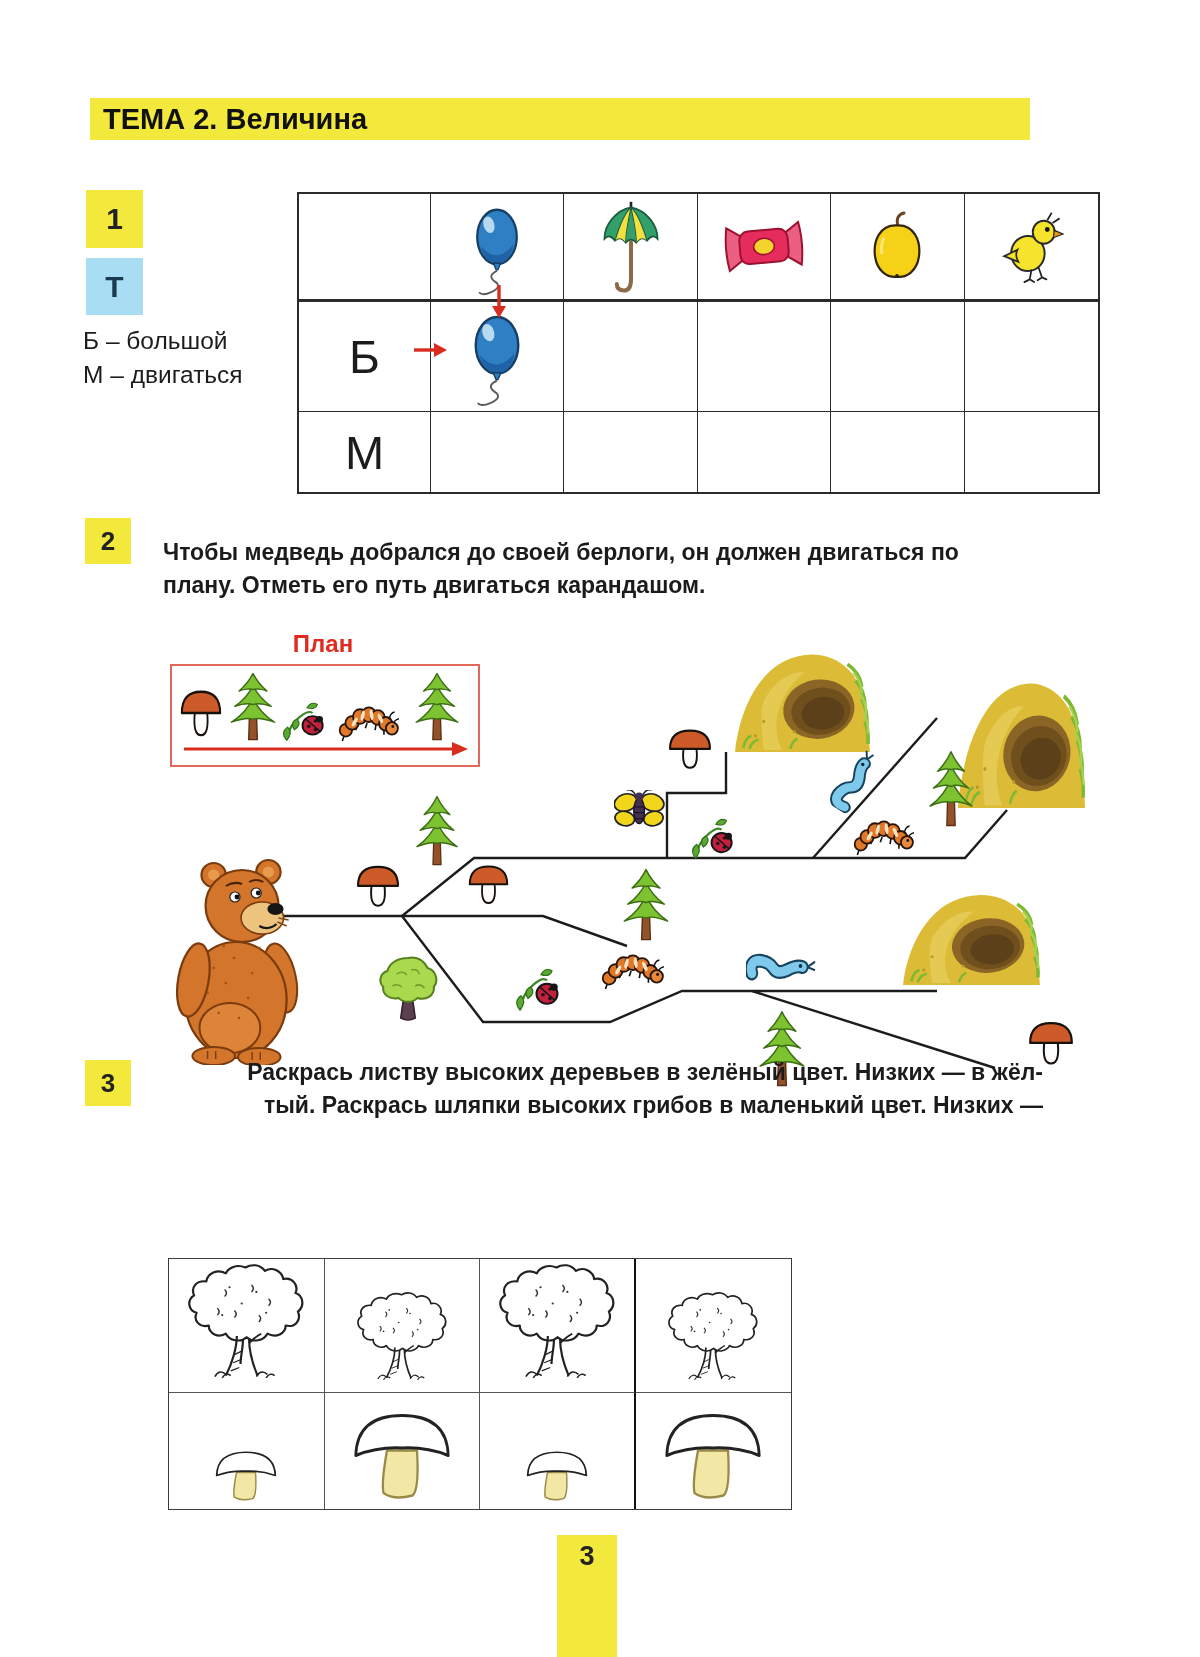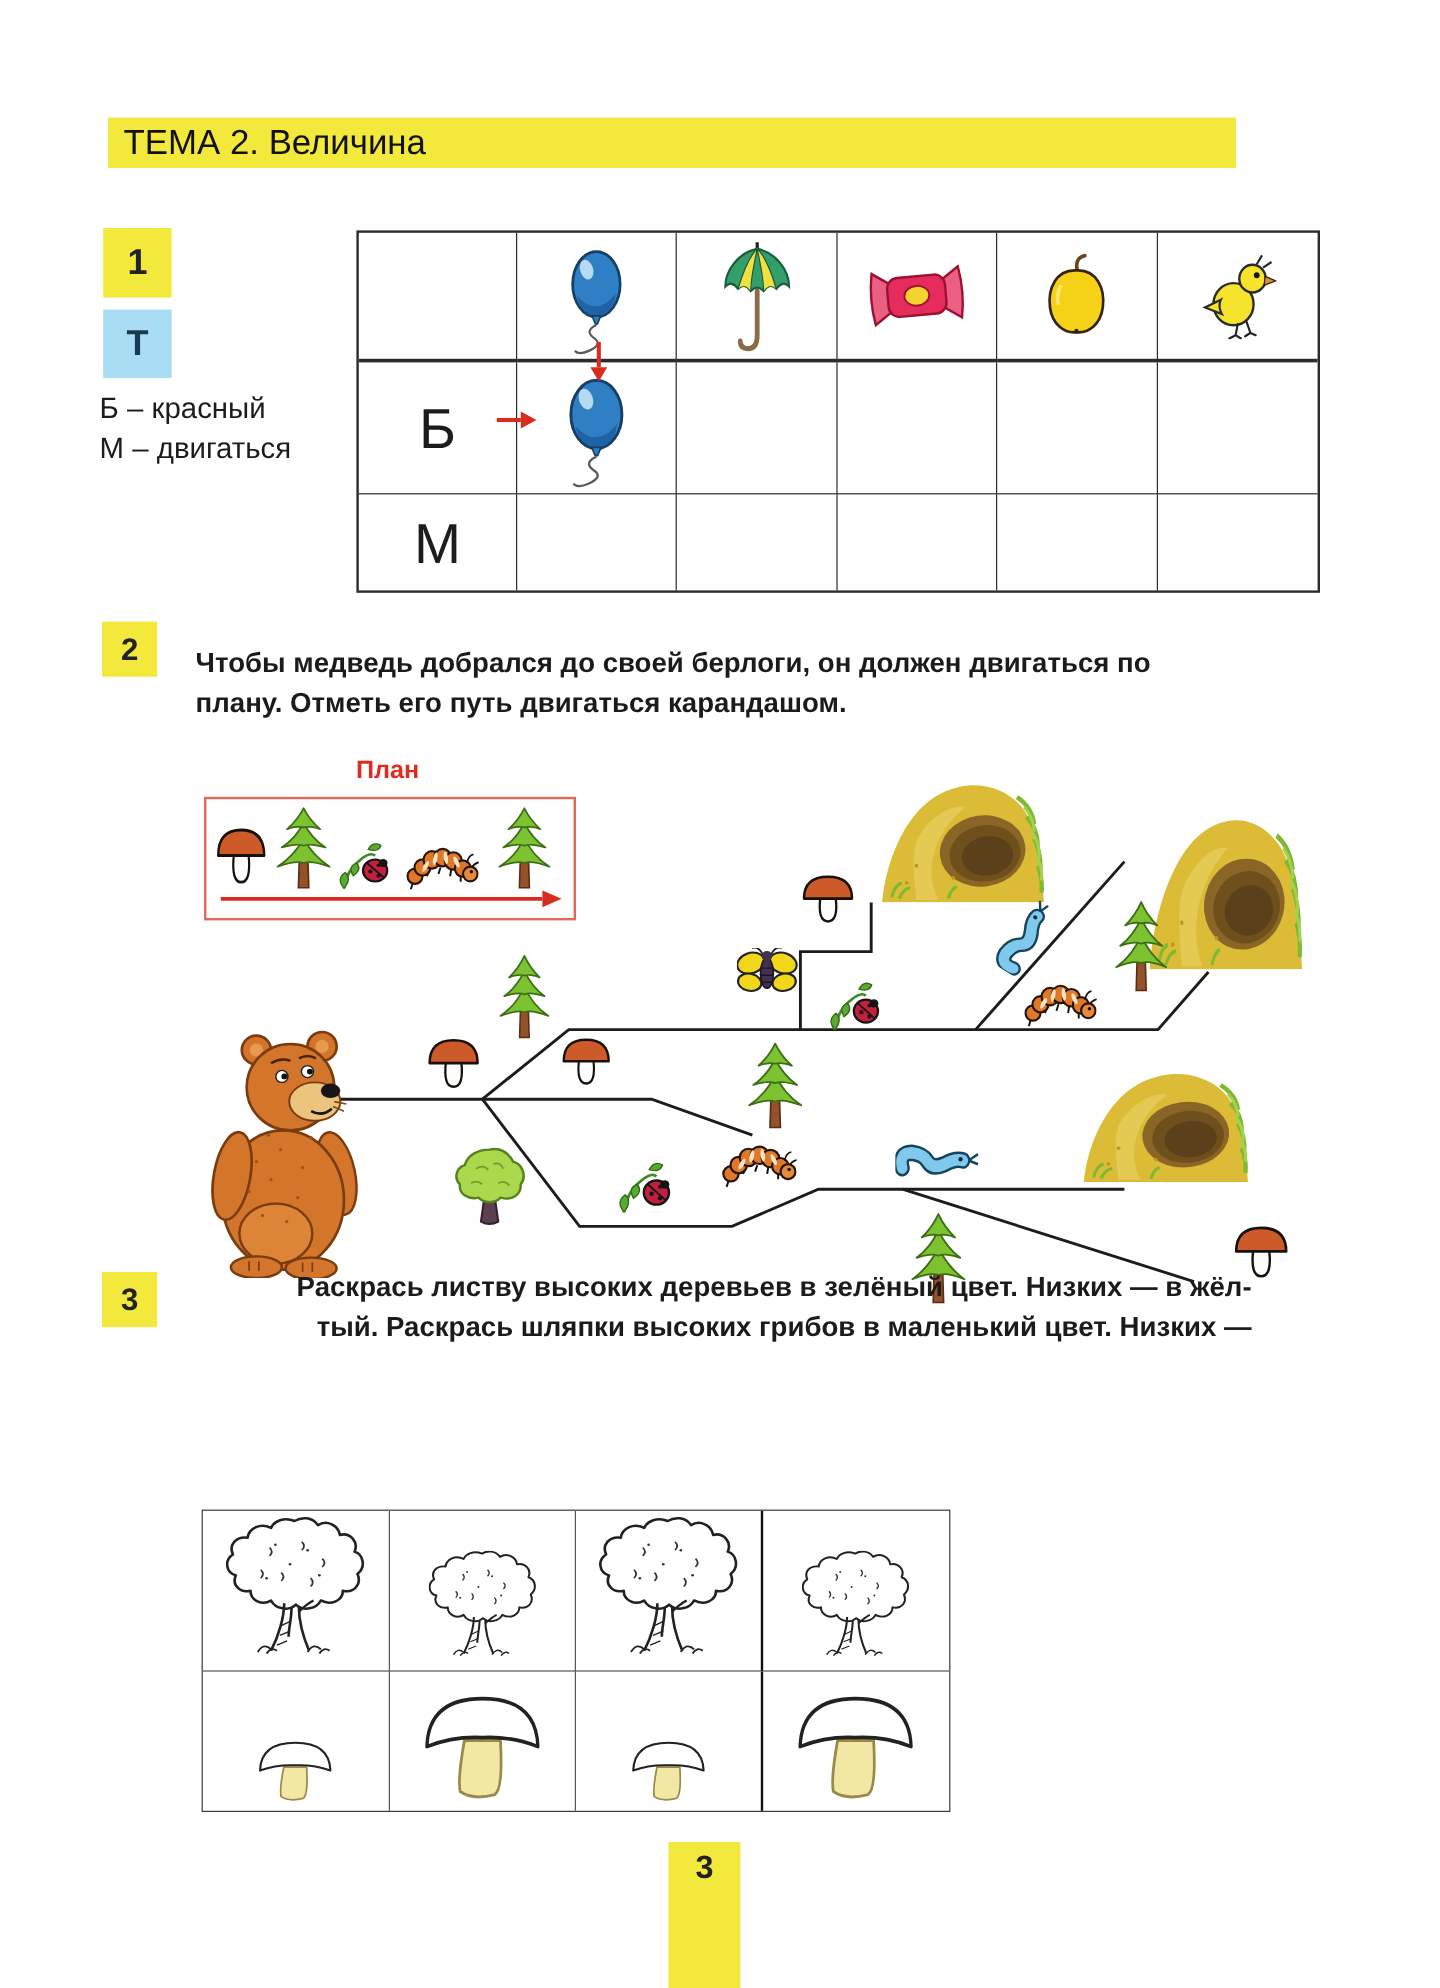--- a/index.html
+++ b/index.html
@@ -4,21 +4,21 @@
 <style>
   html,body{margin:0;padding:0;background:#fff;}
   #page{position:relative;width:1200px;height:1657px;background:#ffffff;overflow:hidden;
         font-family:"Liberation Sans", sans-serif;color:#1c1c1c;}
   .abs{position:absolute;}
   .ic{position:absolute;}
   .ic svg,svg.ic{display:block;}
   
   .header-bar{left:90px;top:98px;width:940px;height:42px;background:#f3e93c;
               display:flex;align-items:center;}
-  .header-bar span{padding-left:13px;font-size:29px;font-weight:normal;color:#111;}
+  .header-bar span{padding-left:13px;font-size:29px;font-weight:bold;color:#111;}
   
   .badge{display:flex;align-items:center;justify-content:center;font-weight:bold;color:#222;}
   .badge-1{left:86px;top:190px;width:57px;height:58px;background:#f3e93c;font-size:30px;}
   .badge-t{left:86px;top:258px;width:57px;height:57px;background:#a8ddf4;font-size:30px;color:#1a3a52;}
   .badge-2{left:85px;top:518px;width:46px;height:46px;background:#f3e93c;font-size:26px;}
   .badge-3{left:85px;top:1060px;width:46px;height:46px;background:#f3e93c;font-size:26px;}
   
   .legend{left:83px;top:324px;font-size:24.5px;line-height:34px;color:#1c1c1c;}
   
   .t1-table{left:297px;top:192px;width:799px;height:298px;border:2px solid #2b2b2b;
@@ -28,21 +28,21 @@
      display:flex;align-items:center;justify-content:center;position:relative;}
   .c.lastcol{border-right:none;}
   .c.r1{border-bottom-width:3px;}
   .c.r3{border-bottom:none;}
   .cell-letter{font-size:47px;font-weight:400;color:#1c1c1c;}
   
   .task-text{font-size:23px;font-weight:bold;line-height:33px;color:#1b1b1b;}
   .t2-text{left:163px;top:536px;width:880px;}
   .t3-text{left:163px;top:1056px;width:880px;text-align:right;}
   
-  .plan-title{left:170px;top:630px;width:306px;text-align:center;font-size:21px;
+  .plan-title{left:170px;top:630px;width:306px;text-align:center;font-size:24px;
               font-weight:bold;color:#e02b20;}
   .plan-box{left:170px;top:664px;width:306px;height:99px;border:2.5px solid #e2695a;background:#fff;}
   
   .t3-grid{left:168px;top:1258px;width:622px;height:250px;border:1.8px solid #3a3a3a;
            display:grid;grid-template-columns:repeat(4,1fr);grid-template-rows:134px 116px;background:#fff;}
   .g{border-right:1.2px solid #555;border-bottom:1.2px solid #555;
      display:flex;align-items:flex-end;justify-content:center;padding-bottom:6px;box-sizing:border-box;}
   .g.thickr{border-right:2.5px solid #111;}
   .g.lastcol{border-right:none;}
   .g.r2{border-bottom:none;}
@@ -227,21 +227,21 @@
 
 <div id="page">
 
   <div class="abs header-bar">
     <span>ТЕМА 2. Величина</span>
   </div>
 
   <div class="abs badge badge-1">1</div>
   <div class="abs badge badge-t">Т</div>
   <div class="abs legend">
-    <div>Б – красный</div>
+    <div>Б – большой</div>
     <div>М – двигаться</div>
   </div>
 
   <div class="abs t1-table">
 
     <div class="c r1"></div>
     <div class="c r1">
       <svg width="54" height="94" style="margin-top:10px">
           <use href="#sym-balloon" width="100%" height="100%"></use>
         </svg>

